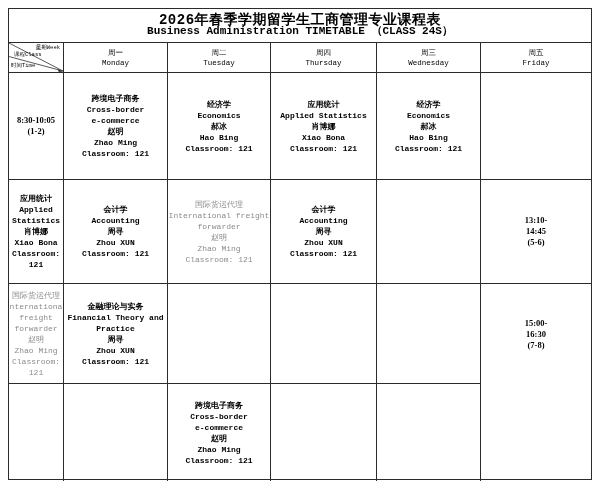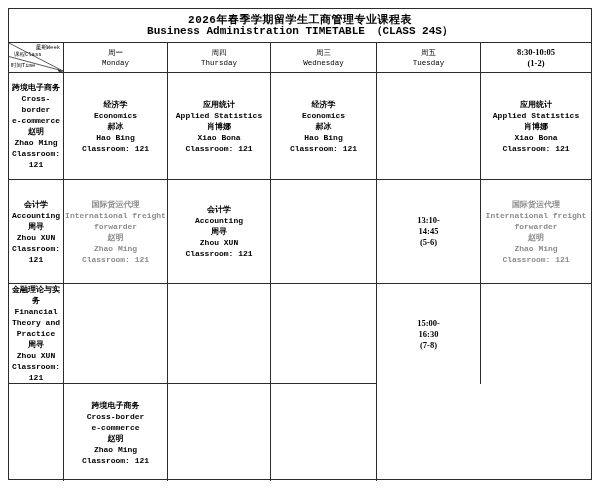--- a/index.html
+++ b/index.html
@@ -9,39 +9,39 @@
     color:#000;
   }
   .sheet{
     position:absolute;left:8px;top:8px;width:584px;height:472px;
     border:1px solid #2b2b2b;box-sizing:border-box;background:#fff;
   }
   .title-block{
     height:34px;box-sizing:border-box;border-bottom:1px solid #2b2b2b;
     display:flex;flex-direction:column;justify-content:center;align-items:center;
   }
-  .title-zh{font-size:11px;font-weight:bold;line-height:12px;letter-spacing:.5px;}
+  .title-zh{font-size:14px;font-weight:bold;line-height:12px;letter-spacing:.5px;}
   .title-en{font-size:11px;font-weight:bold;line-height:11px;}
   .grid{
     display:grid;
     grid-template-columns:55px 104px 103px 106px 104px 1fr;
     grid-template-rows:30px 107px 104px 100px 97px;
   }
   .cell{
     box-sizing:border-box;
     border-right:1px solid #2b2b2b;border-bottom:1px solid #2b2b2b;
     display:flex;align-items:center;justify-content:center;
     text-align:center;white-space:pre-line;overflow:hidden;
   }
   .grid > .cell:nth-child(6n){border-right:none;}
   .grid > .cell:nth-last-child(-n+6){border-bottom:none;}
   .day{font-size:7.5px;line-height:10px;}
   .time{font-size:8.5px;font-weight:bold;line-height:11px;font-family:Liberation Serif, serif;}
   .course{font-size:8px;font-weight:bold;line-height:11px;}
-  .course.muted{color:#8c8c8c;font-weight:bold;}
+  .course.muted{color:#8c8c8c;font-weight:normal;}
   .corner{position:relative;display:block;}
   .corner svg{position:absolute;left:0;top:0;width:100%;height:100%;}
   .corner-label{position:absolute;font-size:5.5px;line-height:6px;white-space:nowrap;}
   .corner-week{top:2px;right:3px;}
   .corner-course{top:9px;left:5px;}
   .corner-time{top:20px;left:2px;}
 </style>
 </head>
 <body>
 
@@ -59,26 +59,28 @@
         <line x1="0" y1="0" x2="55" y2="29" stroke="#2b2b2b" stroke-width="0.8"></line>
         <line x1="0" y1="14" x2="55" y2="29" stroke="#2b2b2b" stroke-width="0.8"></line>
         <polygon points="55,29.5 49.5,27.2 50.8,30" fill="#2b2b2b"></polygon>
       </svg>
       <span class="corner-label corner-week">星期Week</span>
       <span class="corner-label corner-course">课程Class</span>
       <span class="corner-label corner-time">时间Time</span>
     </div>
     <div class="cell day">周一
 Monday</div>
+    <div class="cell day">周二
+Tuesday</div>
     <div class="cell day">周四
 Thursday</div>
     <div class="cell day">周三
 Wednesday</div>
     <div class="cell day">周五
-Tuesday</div>
+Friday</div>
 
     <div class="cell time">8:30-10:05
 (1-2)</div>
     <div class="cell course">跨境电子商务
 Cross-border
 e-commerce
 赵明
 Zhao Ming
 Classroom: 121</div>
     <div class="cell course">经济学

